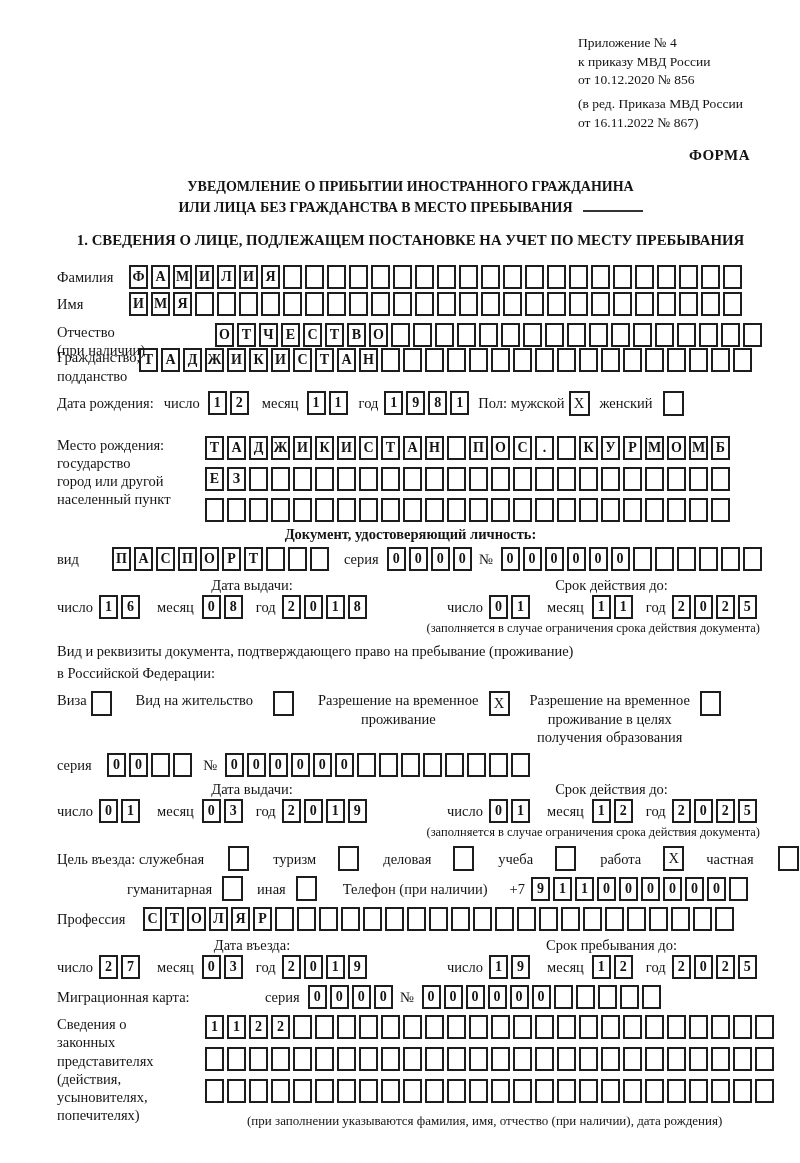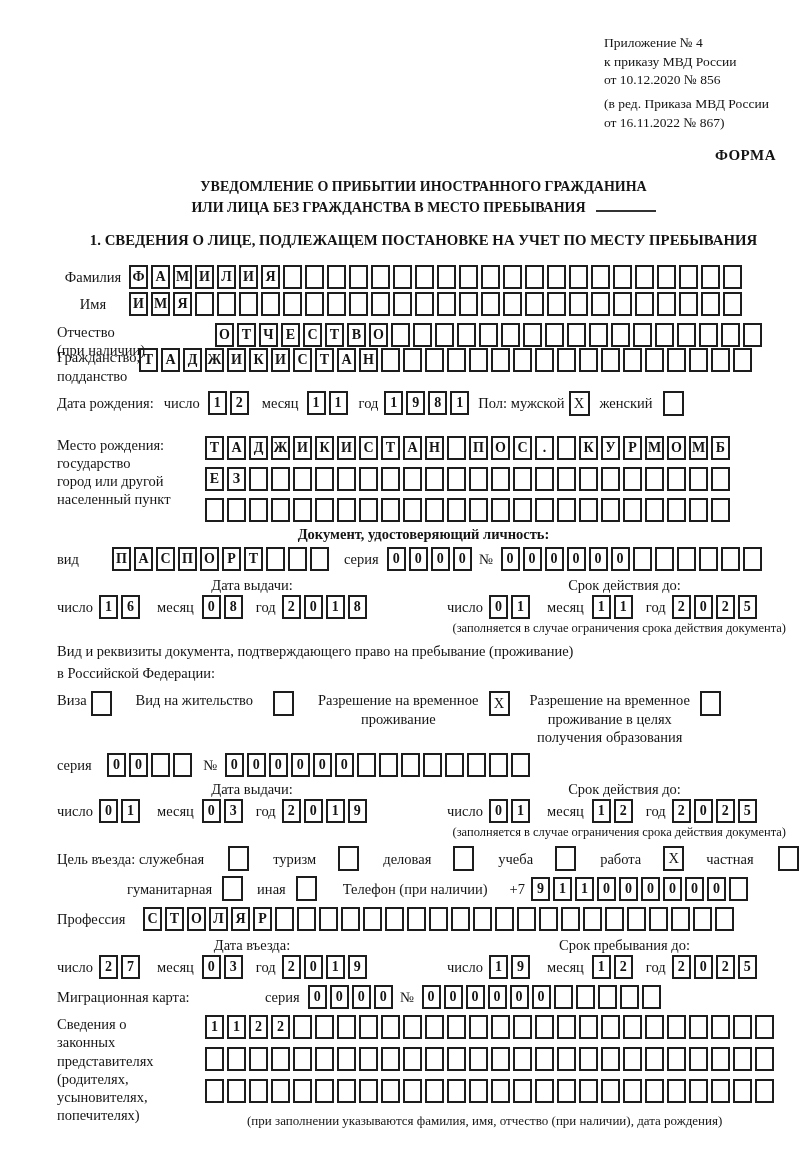--- a/index.html
+++ b/index.html
@@ -1,38 +1,38 @@
 <!DOCTYPE html>
 <html><head>
 <meta charset="utf-8">
 <style>
   html,body{margin:0;padding:0;background:#ffffff;}
   body{width:800px;height:1163px;overflow:hidden;font-family:"Liberation Serif","DejaVu Serif",serif;color:#141414;}
-  .page{box-sizing:border-box;width:800px;height:1163px;padding:34px 10px 10px 57px;border-radius:7px;}
+  .page{box-sizing:border-box;width:800px;height:1163px;padding:34px 36px 10px 57px;border-radius:7px;}
 
   .appendix{width:178px;margin-left:auto;margin-right:8px;font-size:13.5px;line-height:1.38;}
   .appendix .gap{height:5px;}
   .forma{font-weight:bold;font-size:15px;text-align:right;margin:15px 14px 0 0;letter-spacing:.5px;}
 
   .title{margin-top:12px;text-align:center;font-weight:bold;font-size:14px;line-height:1.5;}
   .title-underline{display:inline-block;width:60px;border-bottom:2.5px solid #333;height:12px;margin-left:10px;}
 
   .section-title{margin-top:14px;text-align:center;font-weight:bold;font-size:14.8px;}
 
   .row{display:flex;align-items:center;margin-top:6px;}
   .row.start{align-items:flex-start;}
   .lbl{font-size:14.5px;line-height:1.25;flex:none;}
   .cells{display:flex;flex:none;}
   .cell{box-sizing:border-box;flex:none;width:19px;height:24px;border:2px solid #1d1d1d;margin-right:3px;
         display:flex;align-items:center;justify-content:center;font-size:14px;font-weight:bold;}
   .checkbox{box-sizing:border-box;flex:none;width:21px;height:25px;border:2px solid #1d1d1d;
         display:inline-flex;align-items:center;justify-content:center;font-size:14.5px;}
   .ml4{margin-left:4px;}.ml6{margin-left:6px;}.ml8{margin-left:8px;}.ml10{margin-left:10px;}
   .ml12{margin-left:12px;}.ml14{margin-left:14px;}.ml20{margin-left:20px;}.ml24{margin-left:24px;}
-  .w72{width:72px;text-align:center;}.w82{width:82px;}.w158{width:158px;}.w148{width:148px;}.w86{width:86px;}
+  .w72{width:72px;}.w82{width:82px;}.w158{width:158px;}.w148{width:148px;}.w86{width:86px;}
 
   .multi .line{display:block;}
   .doc-header{margin-top:4px;text-align:center;font-weight:bold;font-size:14.5px;}
   .dual-head{display:flex;margin-top:6px;font-size:14.5px;gap:12px;}
   .dual-head .left{width:390px;text-align:center;flex:none;}
   .dual-head .right{flex:1;text-align:center;}
   .date-group{display:flex;align-items:center;flex:none;}
   .date-group.fixed{width:390px;}
   .note{font-size:12.5px;text-align:right;margin-top:2px;margin-right:4px;}
   .para{font-size:14.5px;margin-top:6px;line-height:1.35;}
@@ -634,21 +634,21 @@
         <span class="cell"></span>
         <span class="cell"></span>
       </span>
   </div>
 
   <div class="row start" style="margin-top:6px;">
     <span class="lbl w148 multi">
       <span class="line">Сведения о</span>
       <span class="line">законных</span>
       <span class="line">представителях</span>
-      <span class="line">(родителях,</span>
+      <span class="line">(действия,</span>
       <span class="line">усыновителях,</span>
       <span class="line">попечителях)</span>
     </span>
     <span style="display:block;">
       <span class="cells">
           <span class="cell">1</span>
           <span class="cell">1</span>
           <span class="cell">2</span>
           <span class="cell">2</span>
           <span class="cell"></span>

